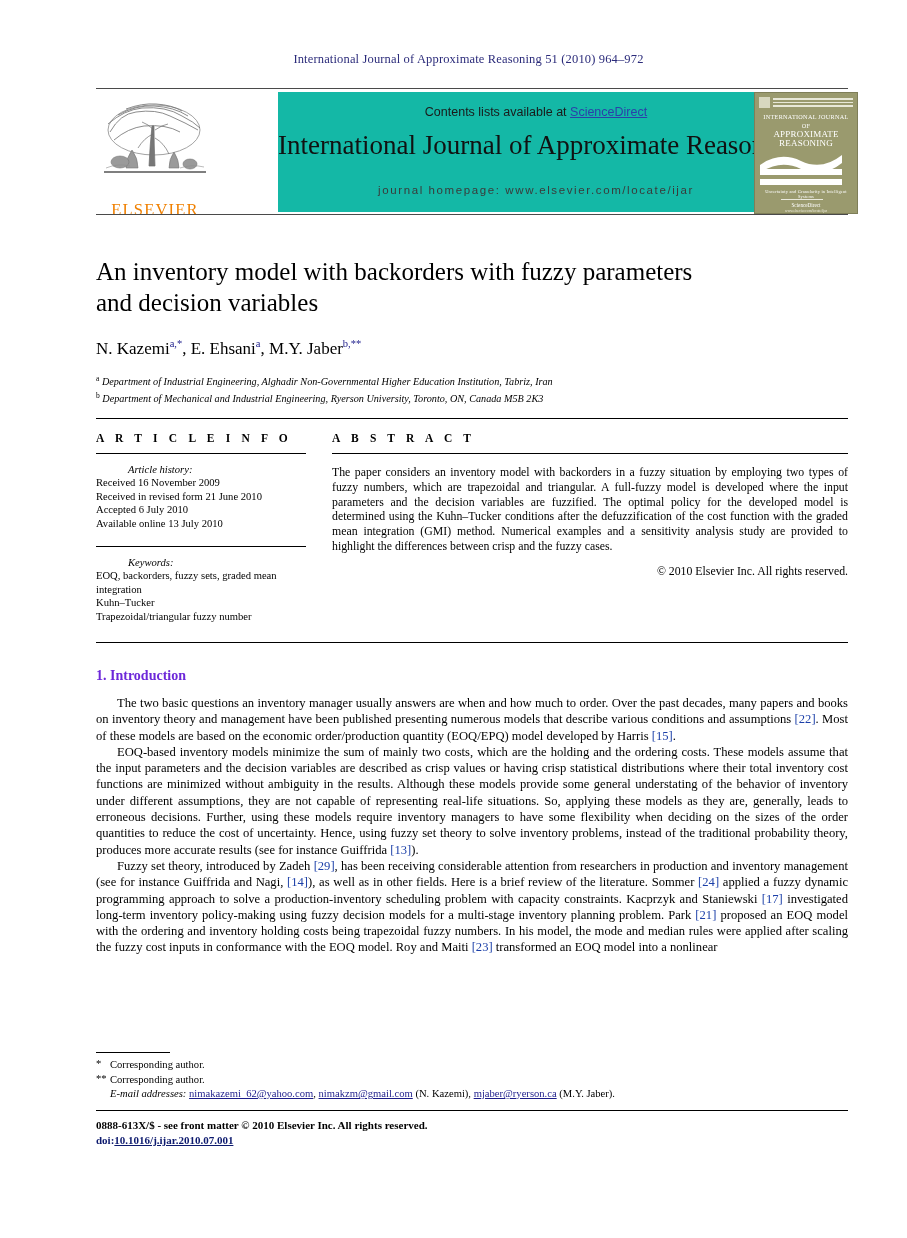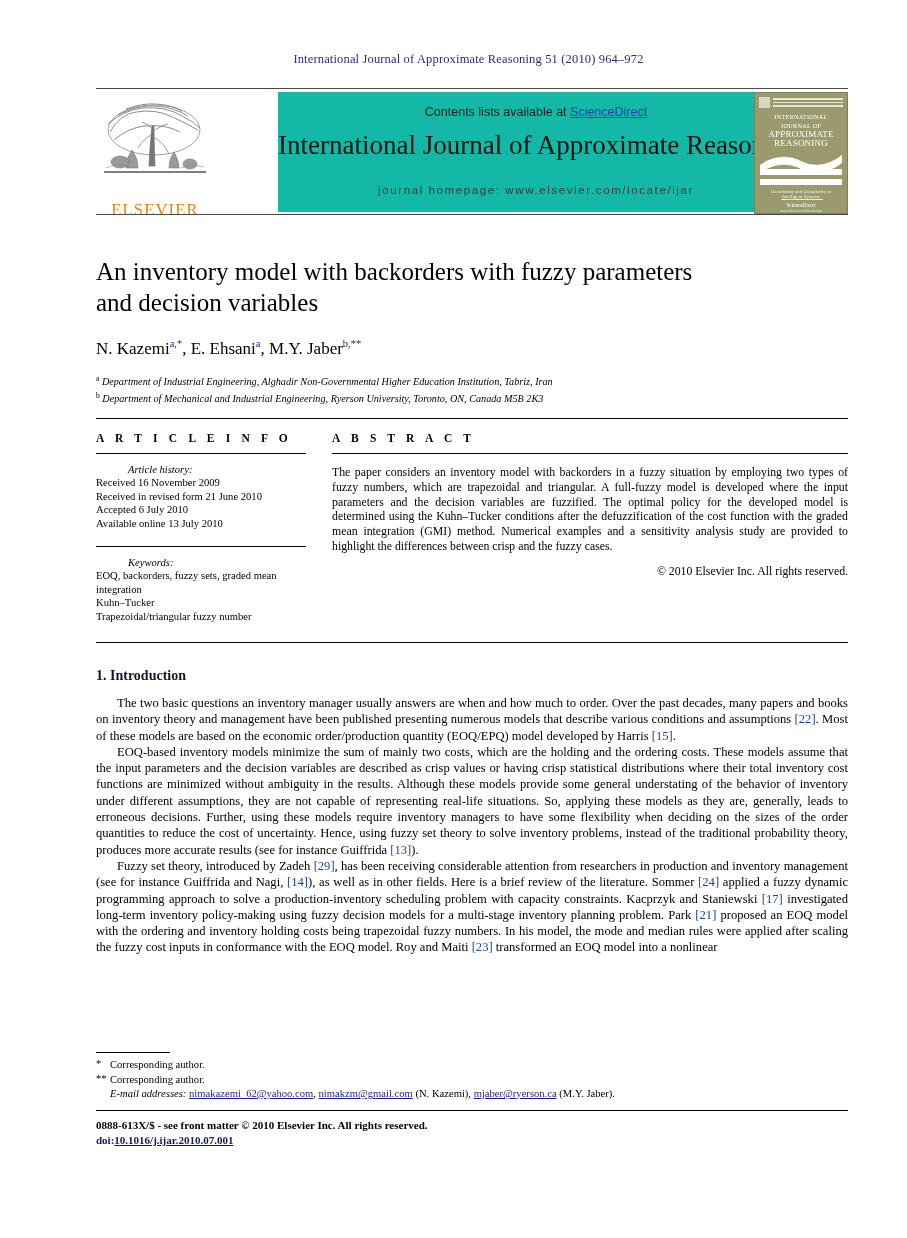--- a/index.html
+++ b/index.html
@@ -116,21 +116,21 @@
     text-align: center;
     font-family: "Liberation Sans", sans-serif;
     font-size: 11.5px;
     letter-spacing: 1.6px;
     color: #3a3a3a;
   }
   .cover-thumb {
     position: absolute;
     top: 4px;
     left: 658px;
-    width: 94px;
+    width: 104px;
     height: 122px;
     background: #9a9a6e;
     border: 1px solid #7e7e58;
     box-sizing: border-box;
     overflow: hidden;
   }
   .cover-topbar {
     position: absolute;
     top: 3px;
     left: 4px;
@@ -324,21 +324,21 @@
     width: 752px;
     border-top: 1.1px solid #000000;
   }
   .section-heading {
     position: absolute;
     top: 668px;
     left: 96px;
     width: 752px;
     font-weight: bold;
     font-size: 14px;
-    color: #0f172a;
+    color: #6d28d9;
   }
   .body-text {
     position: absolute;
     top: 695px;
     left: 96px;
     width: 752px;
     font-size: 12.6px;
     line-height: 16.3px;
     text-align: justify;
   }

